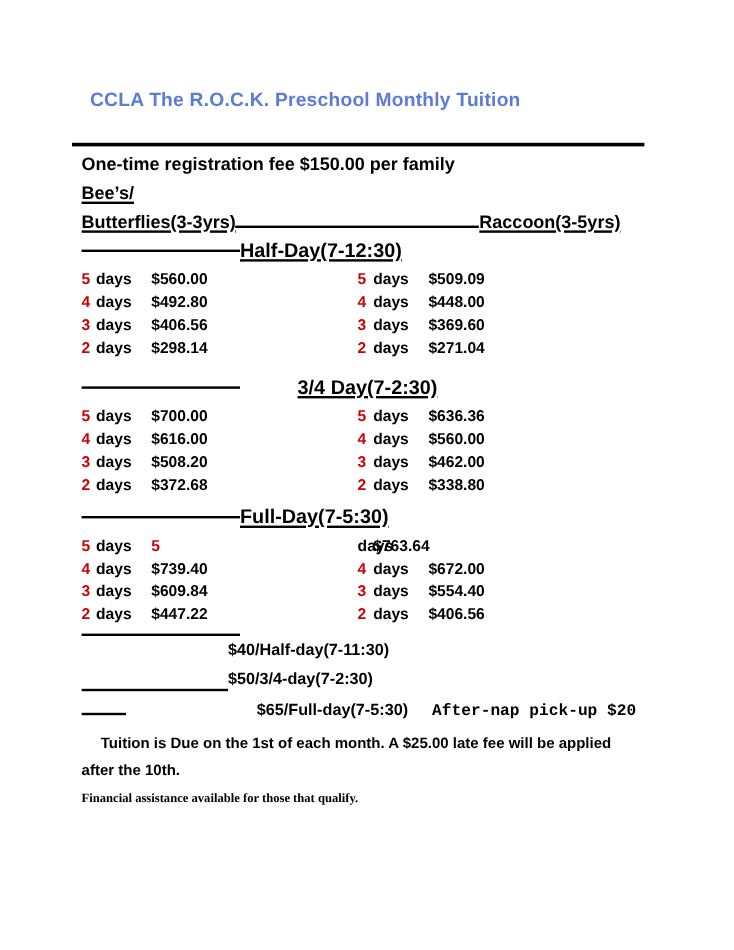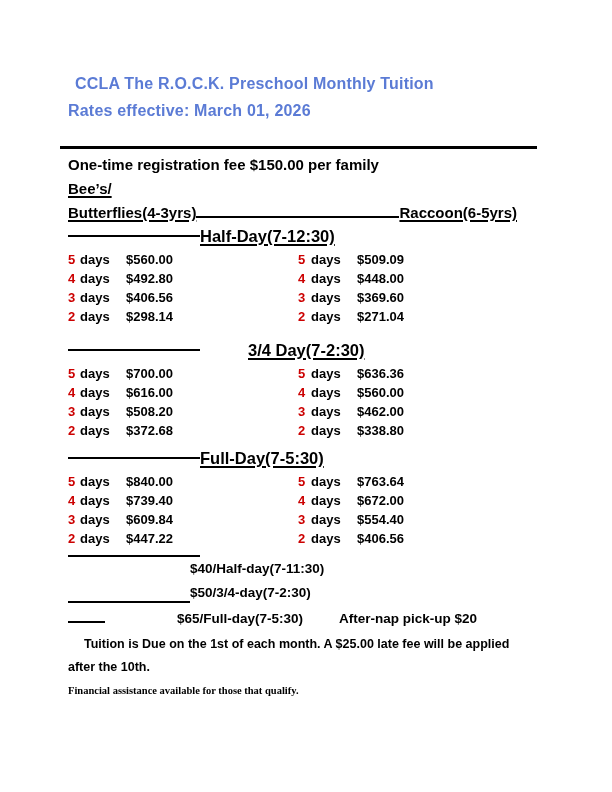--- a/index.html
+++ b/index.html
@@ -25,45 +25,44 @@
   .cnt{color:#cc0000;}
   .mt-34{margin-top:13px;gap:48px;}
   .mt-full{margin-top:7px;}
   .mt-dropin{margin-top:7px;}
   .dropin-item{font-size:13.5px;line-height:20px;}
   .di-40{margin-top:2px;padding-left:122px;}
   .di-50{margin-top:4px;display:flex;align-items:flex-end;}
   .di-50 .blank{width:122px;}
   .di-65{margin-top:6px;display:flex;align-items:baseline;}
   .di-65 .blank{width:37px;}
-  .di-65 .di-65-text{margin-left:72px;}
-  .di-65 .after-nap{margin-left:36px;}
+  .di-65 .di-65-text{margin-left:109px;}
+  .di-65 .after-nap{margin-left:20px;font-family:Liberation Mono, monospace;}
   .due{margin-top:4px;width:470px;font-size:12.5px;line-height:23px;text-indent:16px;}
   .assist{margin-top:5px;font-size:10.5px;line-height:14px;font-family:Liberation Serif, serif;}
 </style>
 </head>
 <body>
 
 <div class="page">
 
   <div class="title">
     <span class="l1">CCLA The R.O.C.K. Preschool Monthly Tuition</span>
-    <span class="l2">Rates effective: March 01, 2026</span>
   </div>
 
   <hr class="rule">
 
   <div class="reg">One-time registration fee $150.00 per family</div>
 
   <div class="bees"><span class="u">Bee’s/</span></div>
 
   <div class="group-row">
-    <span class="u">Butterflies(4-3yrs)</span>
-    <span class="blank"></span>
-    <span class="u">Raccoon(6-5yrs)</span>
+    <span class="u">Butterflies(3-3yrs)</span>
+    <span class="blank"></span>
+    <span class="u">Raccoon(3-5yrs)</span>
   </div>
 
   <div class="section-heading">
     <span class="blank"></span>
     <span class="u">Half-Day(7-12:30)</span>
   </div>
 
   <div class="rates">
     <div class="rate-row">
       <span class="cnt">5</span>
@@ -141,21 +140,20 @@
 
   <div class="section-heading mt-full">
     <span class="blank"></span>
     <span class="u">Full-Day(7-5:30)</span>
   </div>
 
   <div class="rates">
     <div class="rate-row">
       <span class="cnt">5</span>
       <span class="unit">days</span>
-      <span class="price">$840.00</span>
       <span class="cnt">5</span>
       <span class="unit">days</span>
       <span class="price">$763.64</span>
     </div>
     <div class="rate-row">
       <span class="cnt">4</span>
       <span class="unit">days</span>
       <span class="price">$739.40</span>
       <span class="cnt">4</span>
       <span class="unit">days</span>

